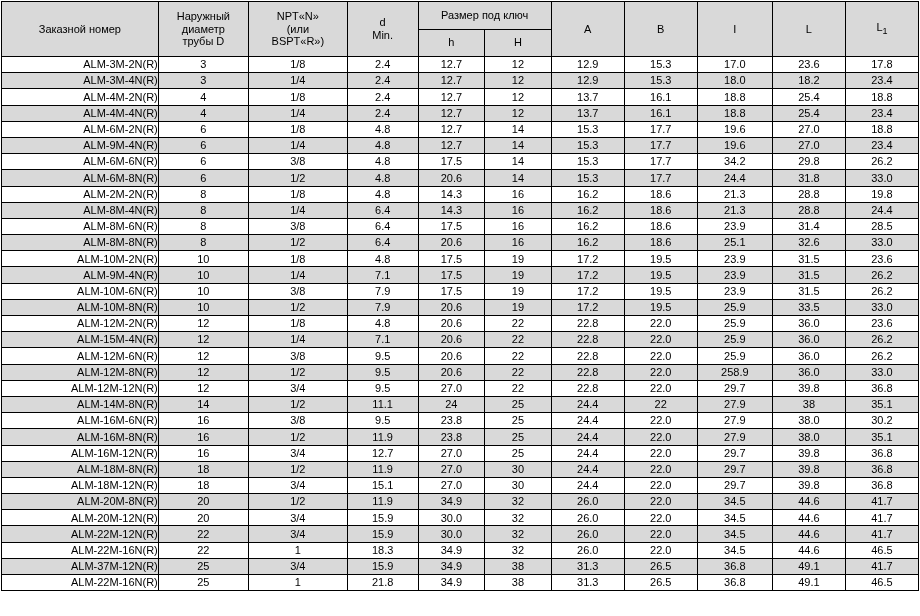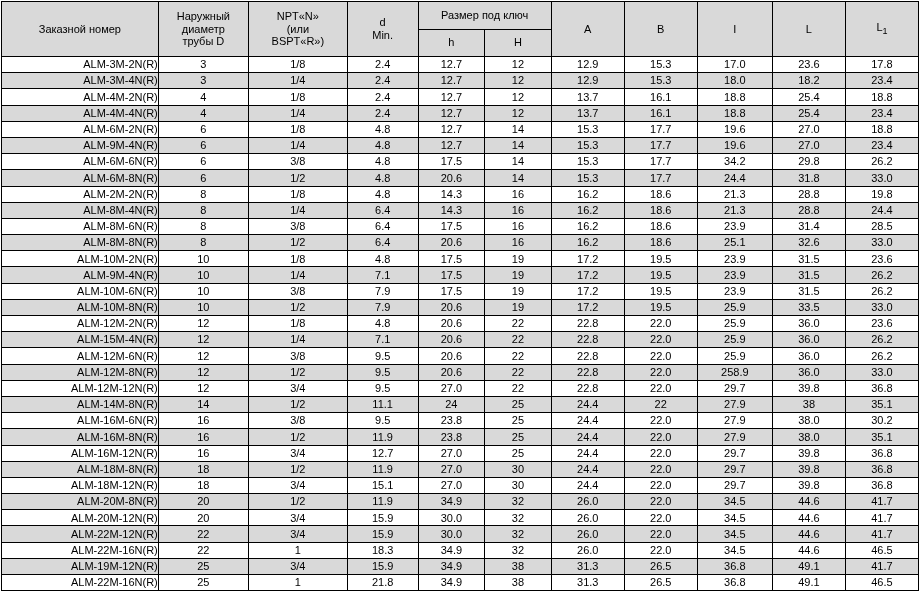--- a/index.html
+++ b/index.html
@@ -500,21 +500,21 @@
         <td>18.3</td>
         <td>34.9</td>
         <td>32</td>
         <td>26.0</td>
         <td>22.0</td>
         <td>34.5</td>
         <td>44.6</td>
         <td>46.5</td>
       </tr>
       <tr class="alt">
-        <td class="order">ALM-19M-12N(R)</td>
+        <td class="order">ALM-37M-12N(R)</td>
         <td>25</td>
         <td>3/4</td>
         <td>15.9</td>
         <td>34.9</td>
         <td>38</td>
         <td>31.3</td>
         <td>26.5</td>
         <td>36.8</td>
         <td>49.1</td>
         <td>41.7</td>

